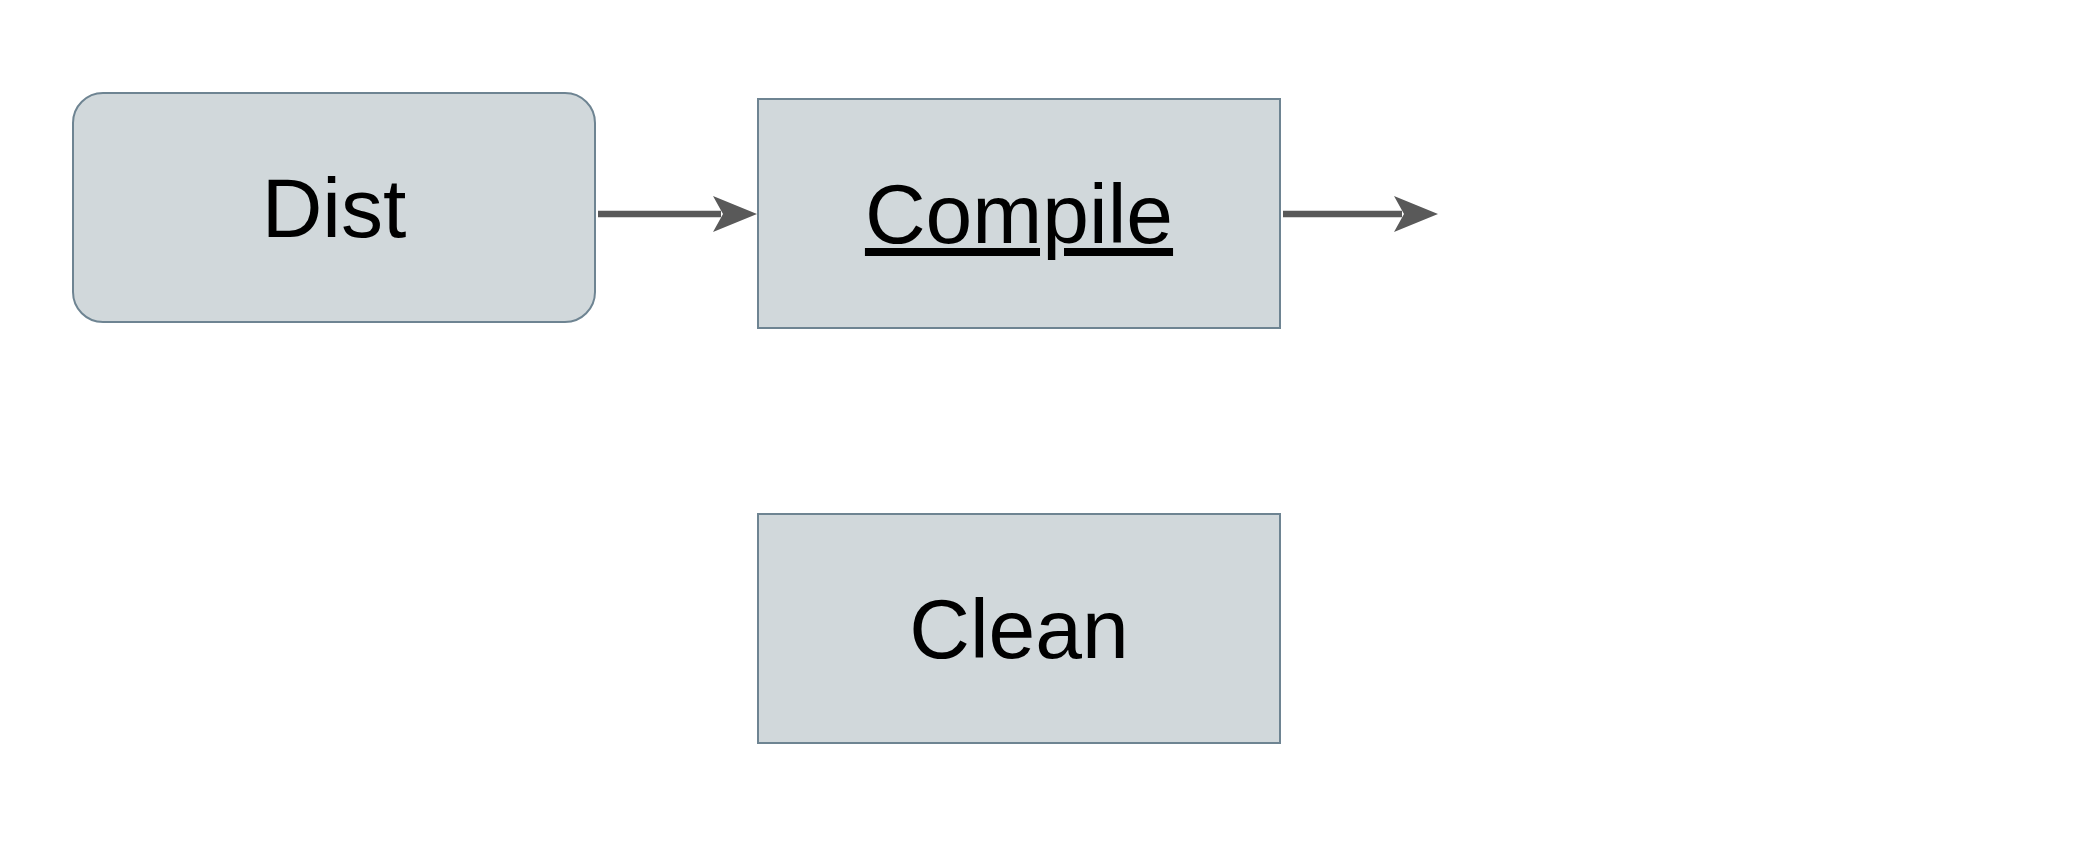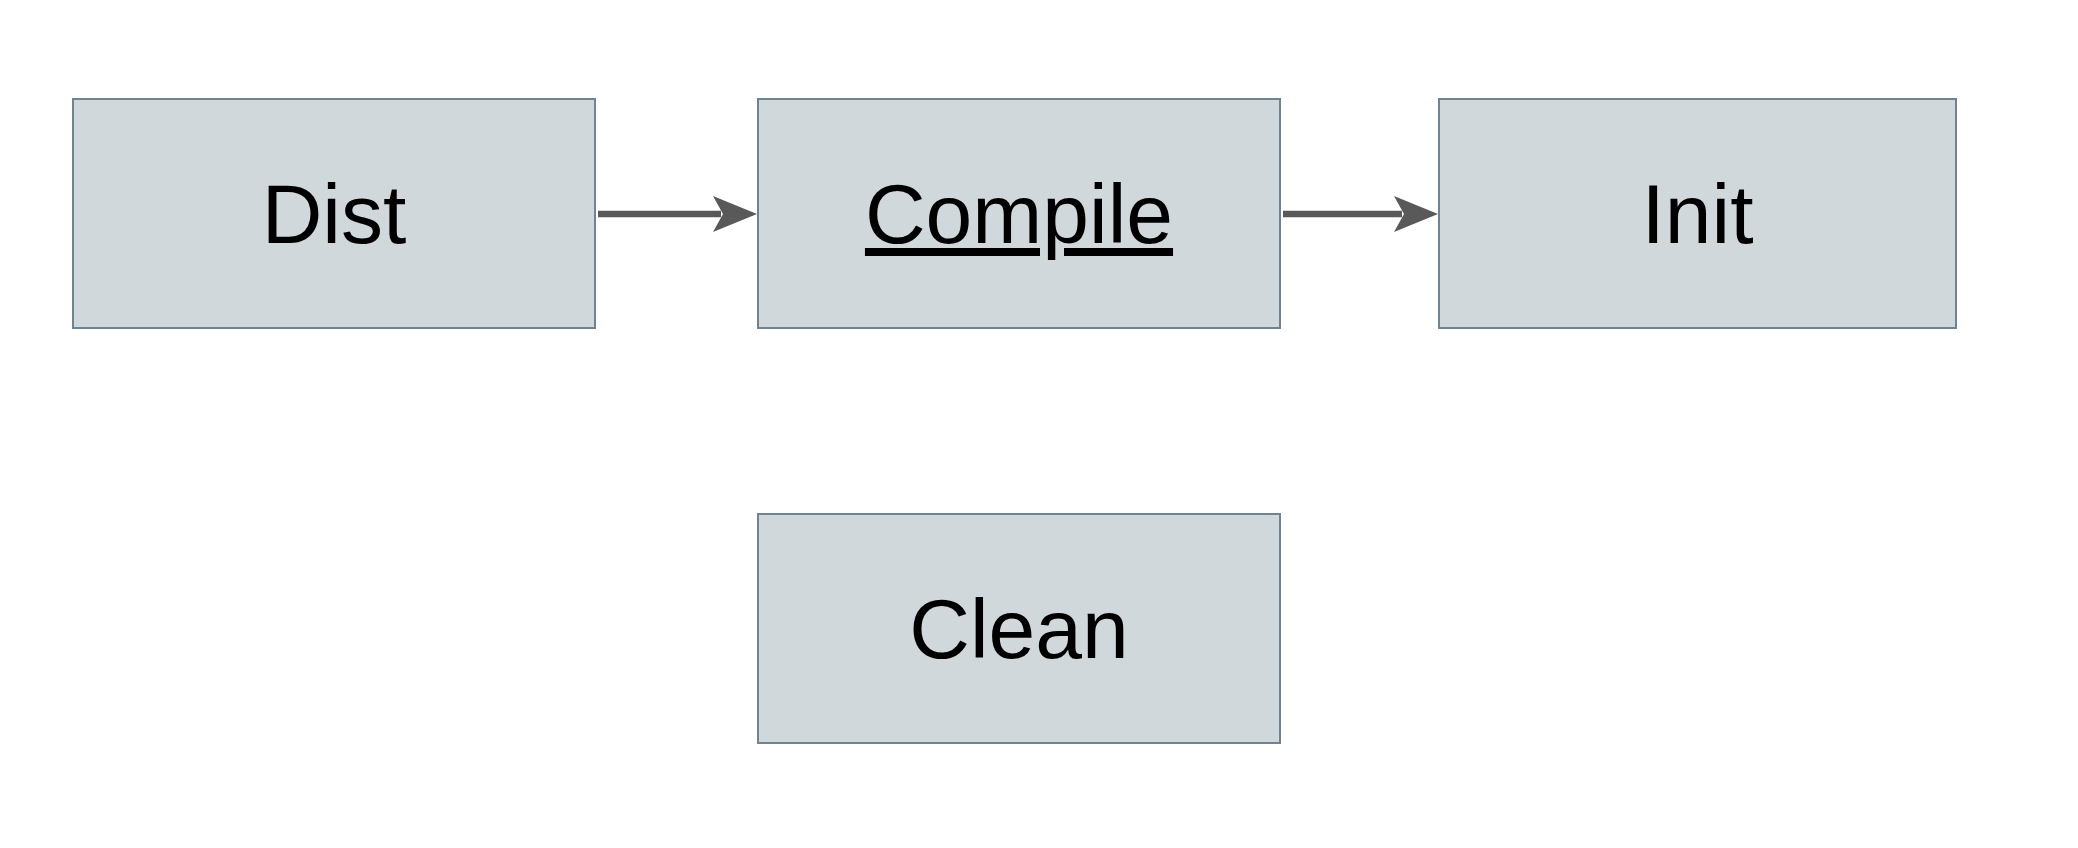--- a/index.html
+++ b/index.html
@@ -23,21 +23,21 @@
     display: flex;
     align-items: center;
     justify-content: center;
   }
   .node .label {
     font-size: 84px;
     line-height: 1;
     color: var(--text, #000000);
     white-space: nowrap;
   }
-  .node-dist    { left: 72px;   top: 98px;  width: 524px; height: 231px; }
+  .node-dist    { left: 72px;   top: 92px;  width: 524px; height: 231px; border-radius: 31px; }
   .node-compile { left: 757px;  top: 98px;  width: 524px; height: 231px; text-decoration: underline; }
   .node-init    { left: 1438px; top: 98px;  width: 519px; height: 231px; }
   .node-clean   { left: 757px;  top: 513px; width: 524px; height: 231px; }
   .edges-layer {
     position: absolute;
     left: 0;
     top: 0;
     width: 2078px;
     height: 848px;
     pointer-events: none;
@@ -60,21 +60,18 @@
   </svg>
 
   <div class="node node-dist">
     <span class="label">Dist</span>
   </div>
 
   <div class="node node-compile">
     <span class="label">Compile</span>
   </div>
 
-  <div class="node node-init">
-    <span class="label">Init</span>
-  </div>
 
   <div class="node node-clean">
     <span class="label">Clean</span>
   </div>
 
 </div>
 
 </body></html>

